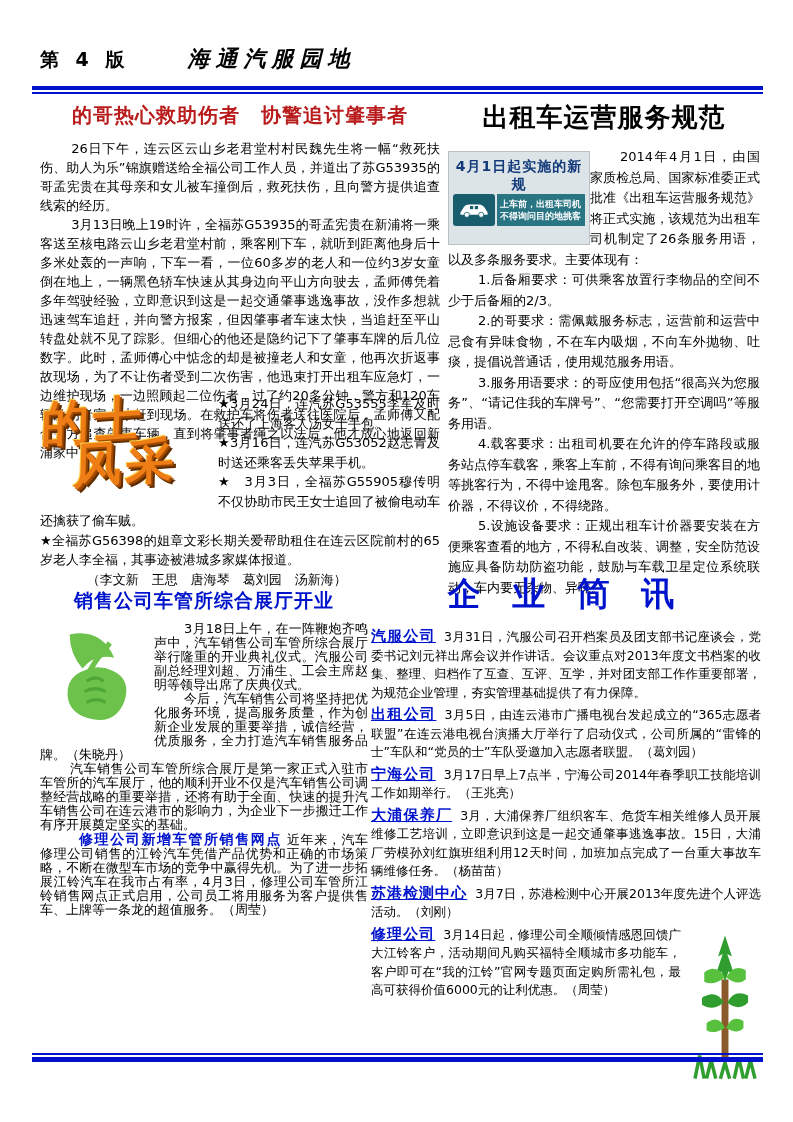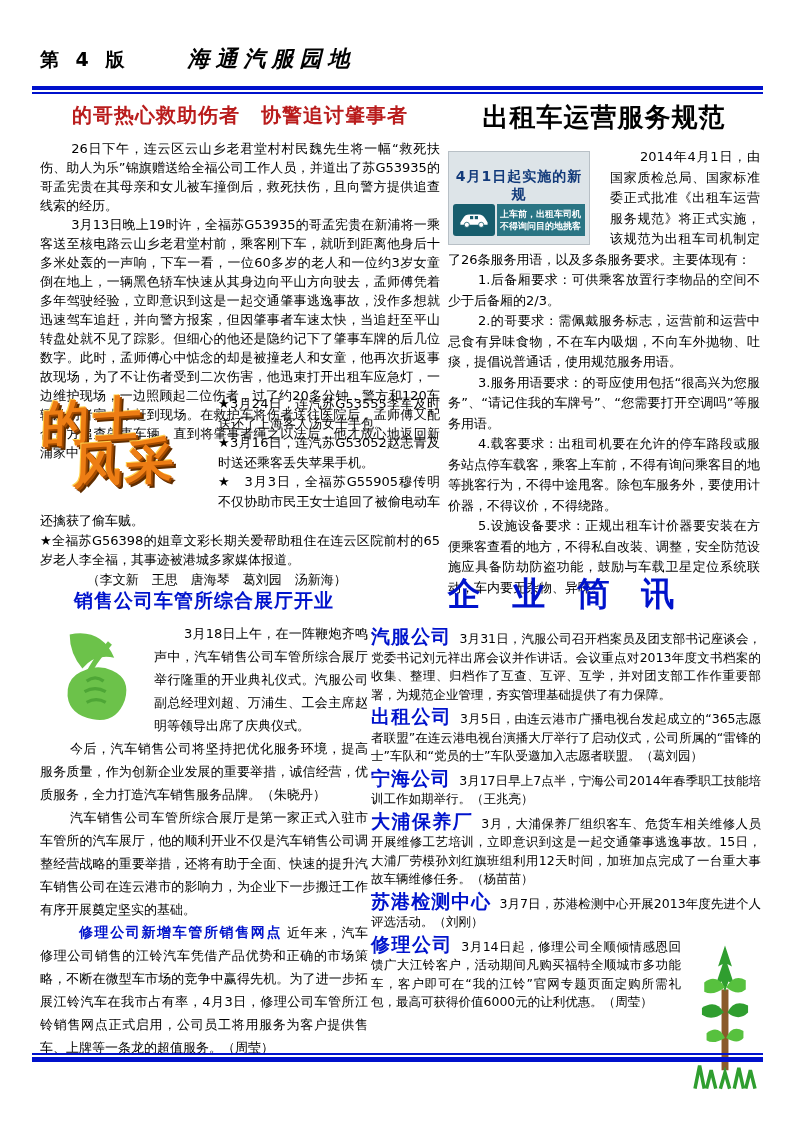--- a/index.html
+++ b/index.html
@@ -29,41 +29,41 @@
            transform:rotate(-4deg) skewX(-6deg);}
   .wordart span{display:block;font-size:48px;line-height:44px;font-weight:bold;
            letter-spacing:4px;color:#ed7d14;
            text-shadow:2px 2px 0 #a24a00,4px 4px 0 #5f2d00,-1px -1px 0 #ffd24d;}
   .wordart .l2{margin-left:34px;}
   .glory p{text-align:justify;}
   .glory .byline{text-indent:3.6em;}
   
   .a2{position:absolute;left:40px;top:588px;width:328px;}
   .a2 h2{margin:0 0 8px;font-size:19px;color:#0013cc;text-align:center;letter-spacing:1px;}
-  .a2 p{font-size:13px;line-height:23px;text-indent:2.3em;}
+  .a2 p{font-size:13px;line-height:14px;text-indent:2.3em;}
   .leafimg{float:left;width:106px;height:110px;margin:2px 8px 2px 0;}
   .subhead{color:#0013cc;font-weight:bold;font-size:14px;letter-spacing:1px;}
   
   .a3{position:absolute;left:448px;top:98px;width:312px;}
   .a3 h2{margin:2px 0 12px;font-size:26px;color:#000;text-align:center;letter-spacing:1px;}
   .a3 p{font-size:13px;line-height:20.5px;text-indent:2.3em;}
-  .news-img{float:left;width:142px;height:94px;margin:4px 20px 2px 0;background:#dde4e8;
+  .news-img{float:left;width:142px;height:94px;margin:4px 0 2px 0;background:#dde4e8;
             border:1px solid #b8c0c6;box-sizing:border-box;display:flex;flex-direction:column;
-            justify-content:flex-end;padding:6px 4px 8px;}
+            justify-content:flex-start;padding:6px 4px 8px;}
   .ni-head{color:#123a7a;font-weight:bold;font-size:14px;text-align:center;letter-spacing:1px;}
   .ni-band{display:flex;align-items:stretch;}
   .ni-car{width:42px;background:#175d6d;display:flex;align-items:center;justify-content:center;
           border-radius:3px;margin-right:2px;}
   .ni-text{background:#2a7584;color:#fff;font-size:9px;font-weight:bold;line-height:12px;
            padding:4px 3px;flex:1;display:flex;align-items:center;}
   
   .a4{position:absolute;left:371px;top:572px;width:390px;}
   .a4 h2{margin:0 0 10px;font-size:33px;color:#0013cc;text-align:center;letter-spacing:10px;}
   .brief{font-size:12.5px;line-height:18.5px;text-align:justify;margin:0 0 3px;}
-  .brief b{color:#0013cc;font-size:19px;letter-spacing:1px;margin-right:8px;}
+  .brief b{color:#0013cc;font-size:15px;letter-spacing:1px;margin-right:8px;text-decoration:underline;}
   .treeimg{float:right;width:72px;height:150px;margin:6px 0 0 8px;}
 </style>
 </head>
 <body>
 
 <div class="page">
 
   <div class="hrow">
     <span class="page-label">第 4 版</span>
     <span class="masthead">海通汽服园地</span>

